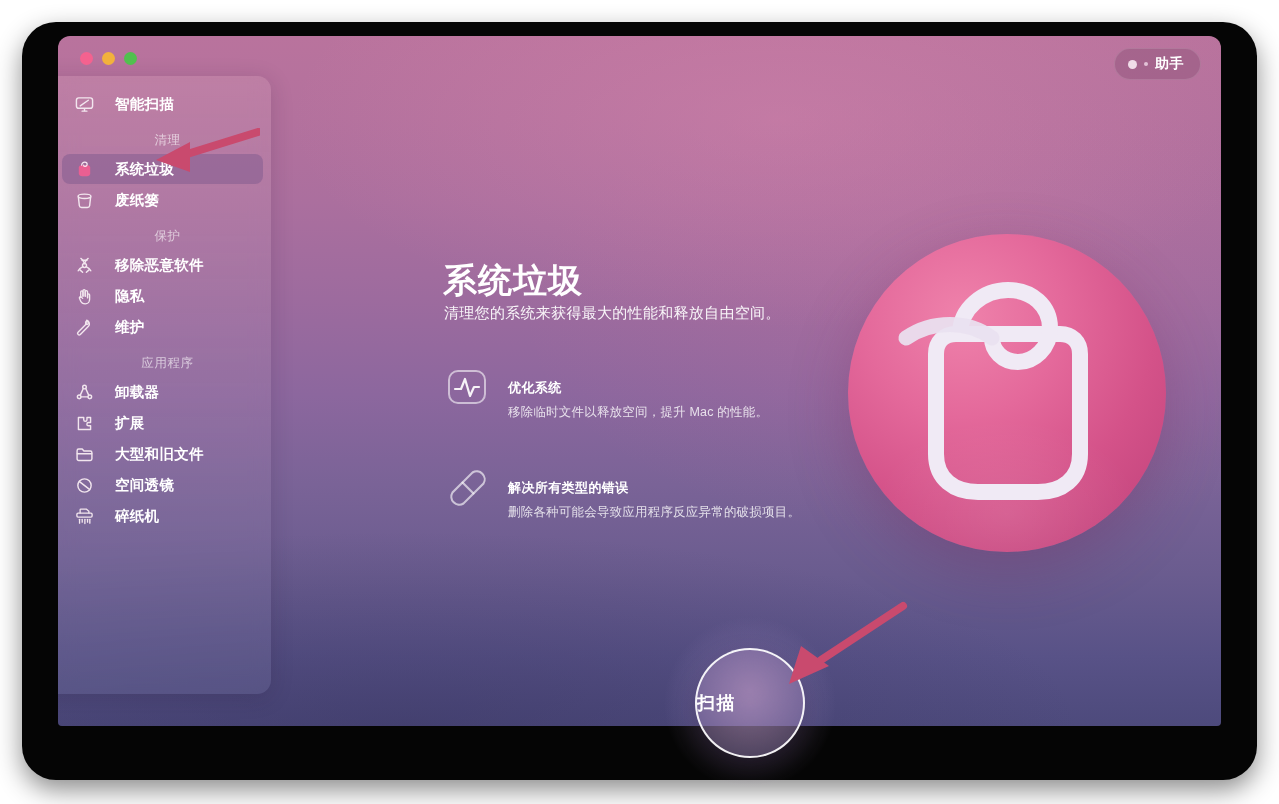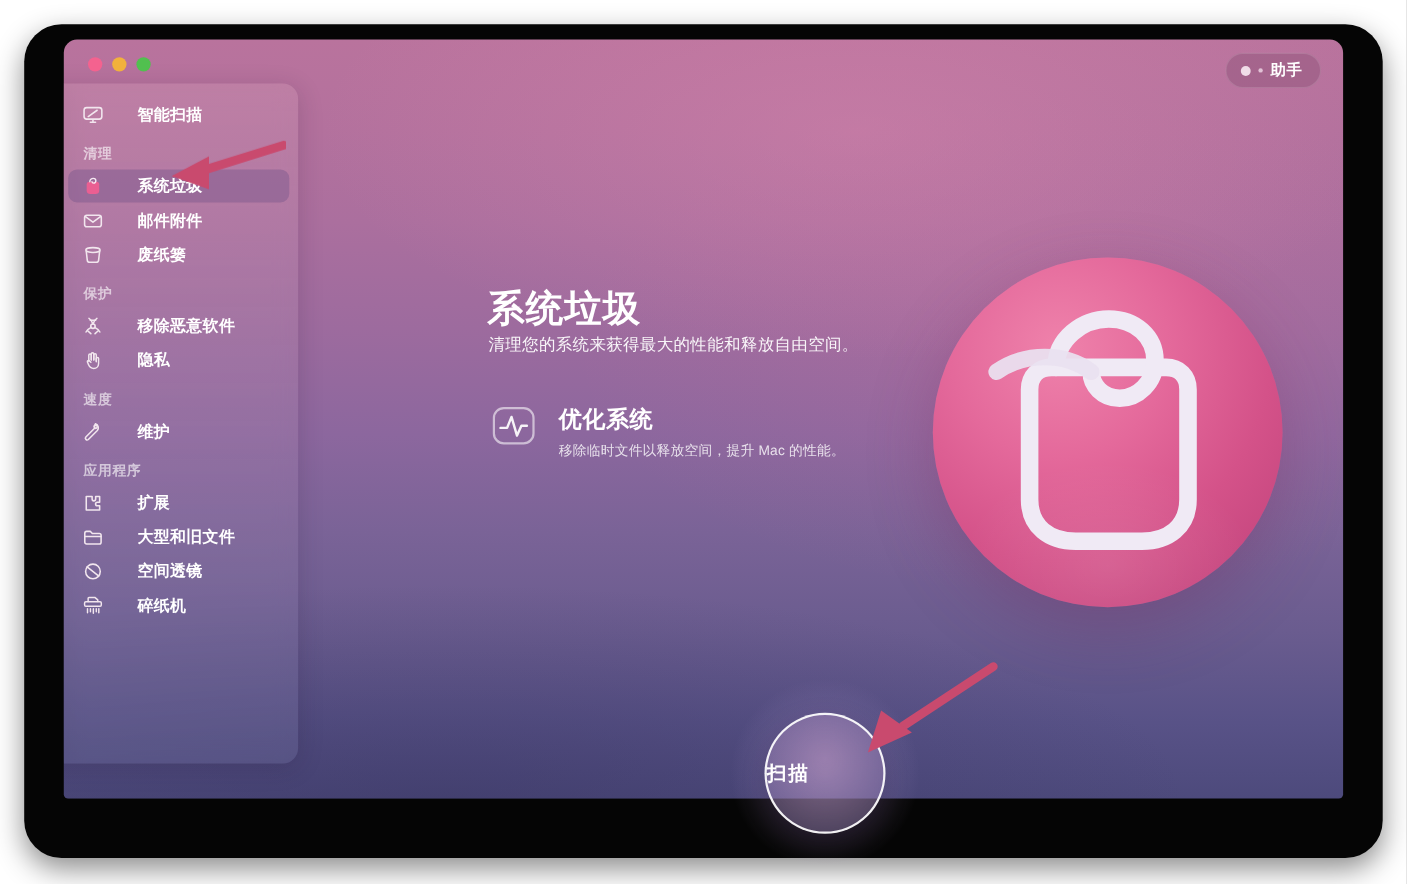--- a/index.html
+++ b/index.html
@@ -60,25 +60,25 @@
       rgba(198,140,172,.50) 0%, rgba(176,130,170,.46) 30%,
       rgba(150,120,166,.44) 58%, rgba(122,110,158,.44) 82%,
       rgba(104,102,150,.44) 100%);
     backdrop-filter:blur(9px);
     box-shadow:0 4px 22px rgba(40,20,50,.18);
     padding-left:30px;box-sizing:border-box;z-index:6;
   }
   .sb-inner{position:relative;width:213px;padding-top:12px;}
 
   .sb-group{
-    color:rgba(255,255,255,.62);font-size:12.5px;font-weight:700;
-    padding:12px 12px 4px 18px;letter-spacing:.6px;
+    color:rgba(255,255,255,.62);font-size:12.5px;font-weight:400;
+    padding:12px 12px 4px 18px;letter-spacing:.6px;text-align:center;
   }
   .sb-item{
-    position:relative;display:flex;align-items:center;gap:30px;
+    position:relative;display:flex;align-items:center;gap:20px;
     height:30px;margin:1px 8px 1px 4px;padding-left:12px;
     border-radius:8px;cursor:pointer;
   }
   .sb-item.active{background:rgba(120,86,140,.45);}
   .sb-icon{width:21px;height:21px;flex:0 0 21px;display:flex;align-items:center;justify-content:center;}
   .sb-icon svg{display:block;}
   .sb-label{color:#ffffff;font-size:14.5px;font-weight:700;letter-spacing:.3px;white-space:nowrap;}
 
   
   .main{position:absolute;left:330px;top:0;right:0;bottom:0;z-index:4;}
@@ -89,21 +89,21 @@
   .hero-sub{
     position:absolute;left:56px;top:268px;color:rgba(255,255,255,.93);
     font-size:15px;font-weight:400;letter-spacing:.3px;
   }
 
   .feature{position:absolute;left:56px;display:flex;gap:18px;align-items:flex-start;}
   .f1{top:328px;}
   .f2{top:428px;}
   .f-icon{width:46px;height:46px;flex:0 0 46px;display:flex;align-items:center;justify-content:center;opacity:.92;}
   .f-texts{padding-top:3px;}
-  .f-title{color:#ffffff;font-size:21px;font-weight:700;letter-spacing:.4px;margin-bottom:7px;}
+  .f-title{color:#ffffff;font-size:13px;font-weight:700;letter-spacing:.4px;margin-bottom:7px;margin-top:12px;}
   .f-desc{color:rgba(255,255,255,.80);font-size:12.5px;font-weight:400;letter-spacing:.2px;}
 
   
   .art{position:absolute;left:460px;top:198px;width:318px;height:318px;}
   .art-sphere{
     position:absolute;inset:0;border-radius:50%;
     background:
       radial-gradient(circle at 36% 26%, #ef82ab 0%, #e4699b 32%, #d45289 62%, #bc3f78 100%);
     box-shadow:0 18px 60px rgba(120,40,90,.30);
   }
@@ -164,20 +164,34 @@
             <rect x="4" y="6" width="36" height="32" rx="9" stroke="rgba(255,255,255,.62)" stroke-width="2"></rect>
             <path d="M10 24 L16 24 L20 14 L25 31 L29 22 L34 22" stroke="#ffffff" stroke-width="2.2" stroke-linecap="round" stroke-linejoin="round"></path>
           </svg>
         </div>
         <div class="f-texts">
           <div class="f-title">优化系统</div>
           <div class="f-desc">移除临时文件以释放空间，提升 Mac 的性能。</div>
         </div>
       </div>
 
+      <div class="feature f2">
+        <div class="f-icon">
+          <svg width="44" height="44" viewBox="0 0 44 44" fill="none">
+            <g stroke="rgba(255,255,255,.68)" stroke-width="2.1" stroke-linecap="round">
+              <path d="M27.5 7.5 A8 8 0 0 1 38.5 18.5 L18.5 38.5 A8 8 0 0 1 7.5 27.5 Z"></path>
+              <path d="M17.5 17.5 L28.5 28.5"></path>
+            </g>
+          </svg>
+        </div>
+        <div class="f-texts">
+          <div class="f-title">解决所有类型的错误</div>
+          <div class="f-desc">删除各种可能会导致应用程序反应异常的破损项目。</div>
+        </div>
+      </div>
 
       <div class="art">
         <div class="art-sphere"></div>
         <svg width="318" height="318" viewBox="0 0 318 318" fill="none">
           <path d="M88 120 C88 108 96 100 108 100 L212 100 C224 100 232 108 232 120 L232 220 C232 245 214 258 190 258 L130 258 C106 258 88 245 88 220 Z" stroke="#f0eaf5" stroke-width="16" stroke-linejoin="round" fill="none"></path>
           <path d="M112 100 C112 74 136 56 160 56 C184 56 202 72 202 94 C202 114 186 128 170 128 C154 128 144 116 144 104" stroke="#f0eaf5" stroke-width="16" stroke-linecap="round" fill="none"></path>
           <path d="M144 104 C120 86 84 86 58 104" stroke="#e9e1f0" stroke-width="15" stroke-linecap="round" fill="none" opacity=".93"></path>
         </svg>
       </div>
     </div>
@@ -199,29 +213,20 @@
 
         <div class="sb-group">清理</div>
         <div class="sb-item active">
           <span class="sb-icon">
             <svg width="19" height="19" viewBox="0 0 20 20" fill="none">
               <path d="M4 8 C4 6.5 5 5.5 6.5 5.5 L13.5 5.5 C15 5.5 16 6.5 16 8 L16 14 C16 16 14.5 17.2 12.5 17.2 L7.5 17.2 C5.5 17.2 4 16 4 14 Z" fill="#ea5f92"></path>
               <path d="M7 5.5 C7 3.6 8.6 2.3 10.3 2.3 C11.8 2.3 12.8 3.3 12.8 4.6 C12.8 5.9 11.8 6.8 10.7 6.8 C9.7 6.8 9.1 6.1 9.1 5.4" stroke="#f6e9f1" stroke-width="1.3" stroke-linecap="round" fill="none"></path>
             </svg>
           </span>
           <span class="sb-label">系统垃圾</span>
-        </div>
-        <div class="sb-item">
-          <span class="sb-icon">
-            <svg width="19" height="19" viewBox="0 0 20 20" fill="none" stroke="#f2e6ee" stroke-width="1.5">
-              <rect x="2" y="5" width="16" height="11" rx="2.2"></rect>
-              <path d="M2.8 6.3 L10 11.6 L17.2 6.3" stroke-linecap="round" stroke-linejoin="round"></path>
-            </svg>
-          </span>
-          <span class="sb-label">邮件附件</span>
         </div>
         <div class="sb-item">
           <span class="sb-icon">
             <svg width="19" height="19" viewBox="0 0 20 20" fill="none" stroke="#f2e6ee" stroke-width="1.5">
               <path d="M3.5 6 L4.6 15.5 C4.75 16.7 5.6 17.3 7 17.3 L13 17.3 C14.4 17.3 15.25 16.7 15.4 15.5 L16.5 6"></path>
               <ellipse cx="10" cy="5.6" rx="6.8" ry="2.3"></ellipse>
             </svg>
           </span>
           <span class="sb-label">废纸篓</span>
         </div>
@@ -247,32 +252,44 @@
             <svg width="19" height="19" viewBox="0 0 20 20" fill="none" stroke="#f2e6ee" stroke-width="1.4" stroke-linecap="round" stroke-linejoin="round">
               <path d="M6 11 V5.2 a1.2 1.2 0 0 1 2.4 0 V9.8"></path>
               <path d="M8.4 9.6 V4 a1.2 1.2 0 0 1 2.4 0 V9.6"></path>
               <path d="M10.8 9.8 V5 a1.2 1.2 0 0 1 2.4 0 V11.5"></path>
               <path d="M13.2 10.8 V8.4 a1.1 1.1 0 0 1 2.2 0 V13 c0 2.8-2 4.8-4.6 4.8 -2.6 0-4.2-1.4-5-3.4 L4.8 12 a1.2 1.2 0 0 1 2-1.3 L8 12"></path>
             </svg>
           </span>
           <span class="sb-label">隐私</span>
         </div>
 
-        <div class="sb-group">速度</div>
         <div class="sb-item">
           <span class="sb-icon">
             <svg width="19" height="19" viewBox="0 0 20 20" fill="none" stroke="#f2e6ee" stroke-width="1.5" stroke-linecap="round" stroke-linejoin="round">
               <path d="M12.4 2.4 a4 4 0 0 1 1.8 6.4 L5.6 17.4 a1.7 1.7 0 0 1-2.4-2.4 L11.8 6.4 a4 4 0 0 1 .6-4"></path>
               <circle cx="12.6" cy="5.3" r="1.5"></circle>
             </svg>
           </span>
           <span class="sb-label">维护</span>
         </div>
 
         <div class="sb-group">应用程序</div>
+        <div class="sb-item">
+          <span class="sb-icon">
+            <svg width="19" height="19" viewBox="0 0 20 20" fill="none" stroke="#f2e6ee" stroke-width="1.5" stroke-linecap="round">
+              <circle cx="10" cy="4.3" r="1.9"></circle>
+              <circle cx="4.4" cy="14.6" r="1.9"></circle>
+              <circle cx="15.6" cy="14.6" r="1.9"></circle>
+              <path d="M8.6 6 L5.6 12.8"></path>
+              <path d="M11.4 6 L14.4 12.8"></path>
+              <path d="M6.3 14.6 H13.7"></path>
+            </svg>
+          </span>
+          <span class="sb-label">卸载器</span>
+        </div>
         <div class="sb-item">
           <span class="sb-icon">
             <svg width="19" height="19" viewBox="0 0 20 20" fill="none" stroke="#f2e6ee" stroke-width="1.5" stroke-linejoin="round">
               <path d="M3.6 3.6 H9.2 V6 a1.7 1.7 0 0 0 3.4 0 V3.6 H16.4 V9 h-2.2 a1.7 1.7 0 0 0 0 3.4 h2.2 v4 H3.6 Z"></path>
             </svg>
           </span>
           <span class="sb-label">扩展</span>
         </div>
 
         <div class="sb-item">

